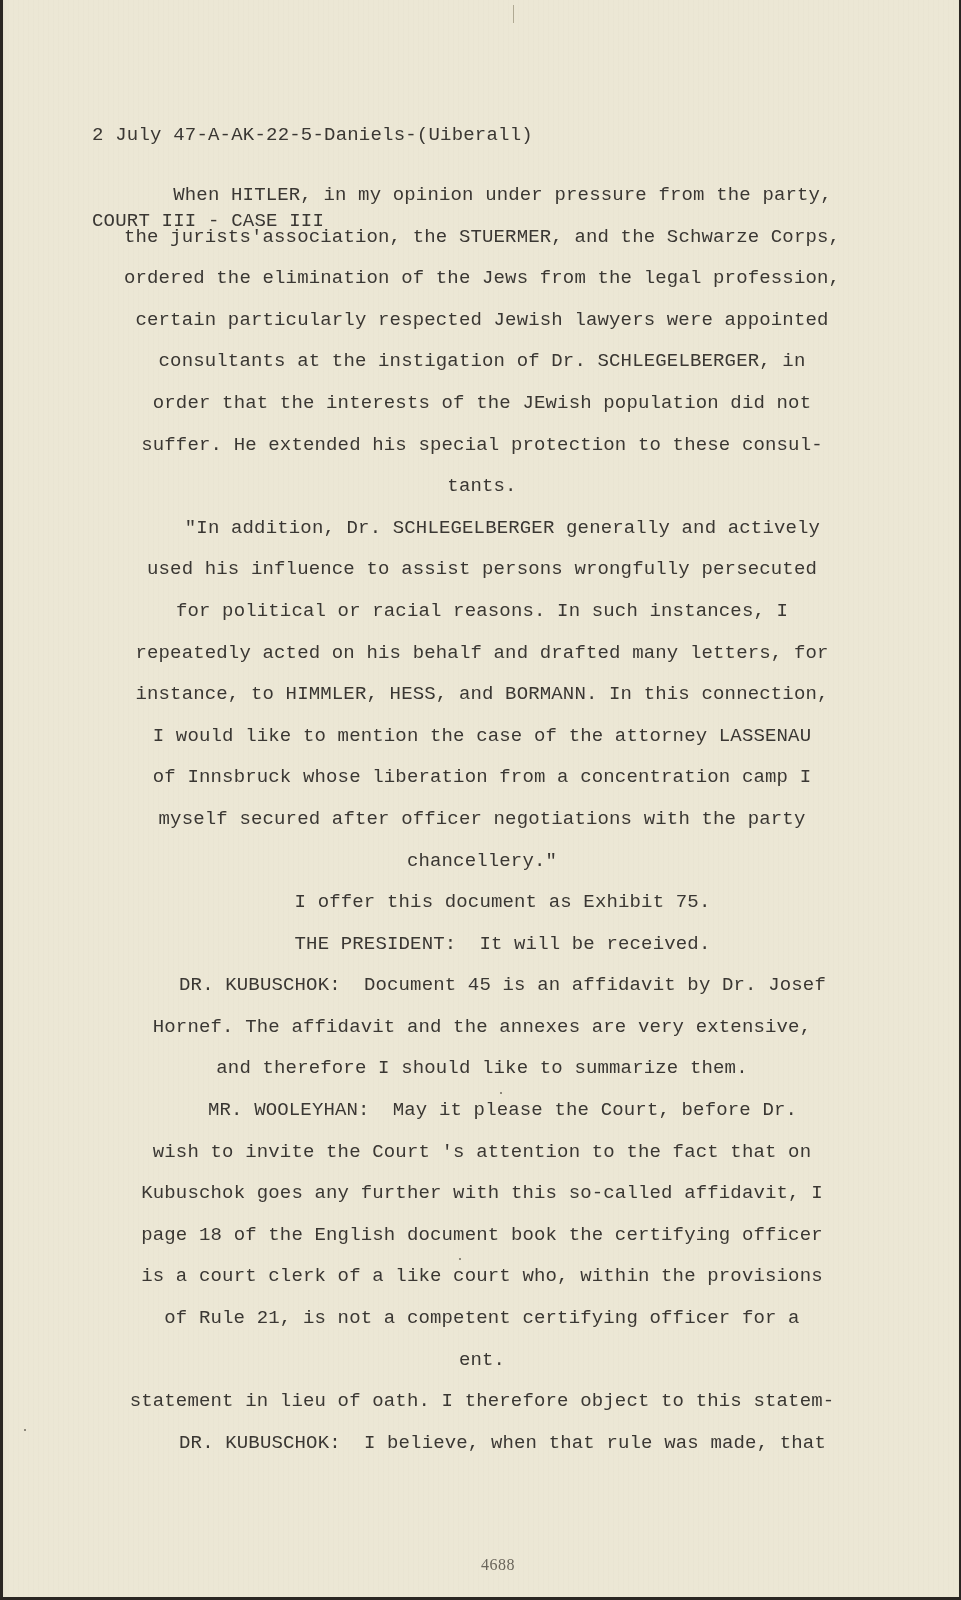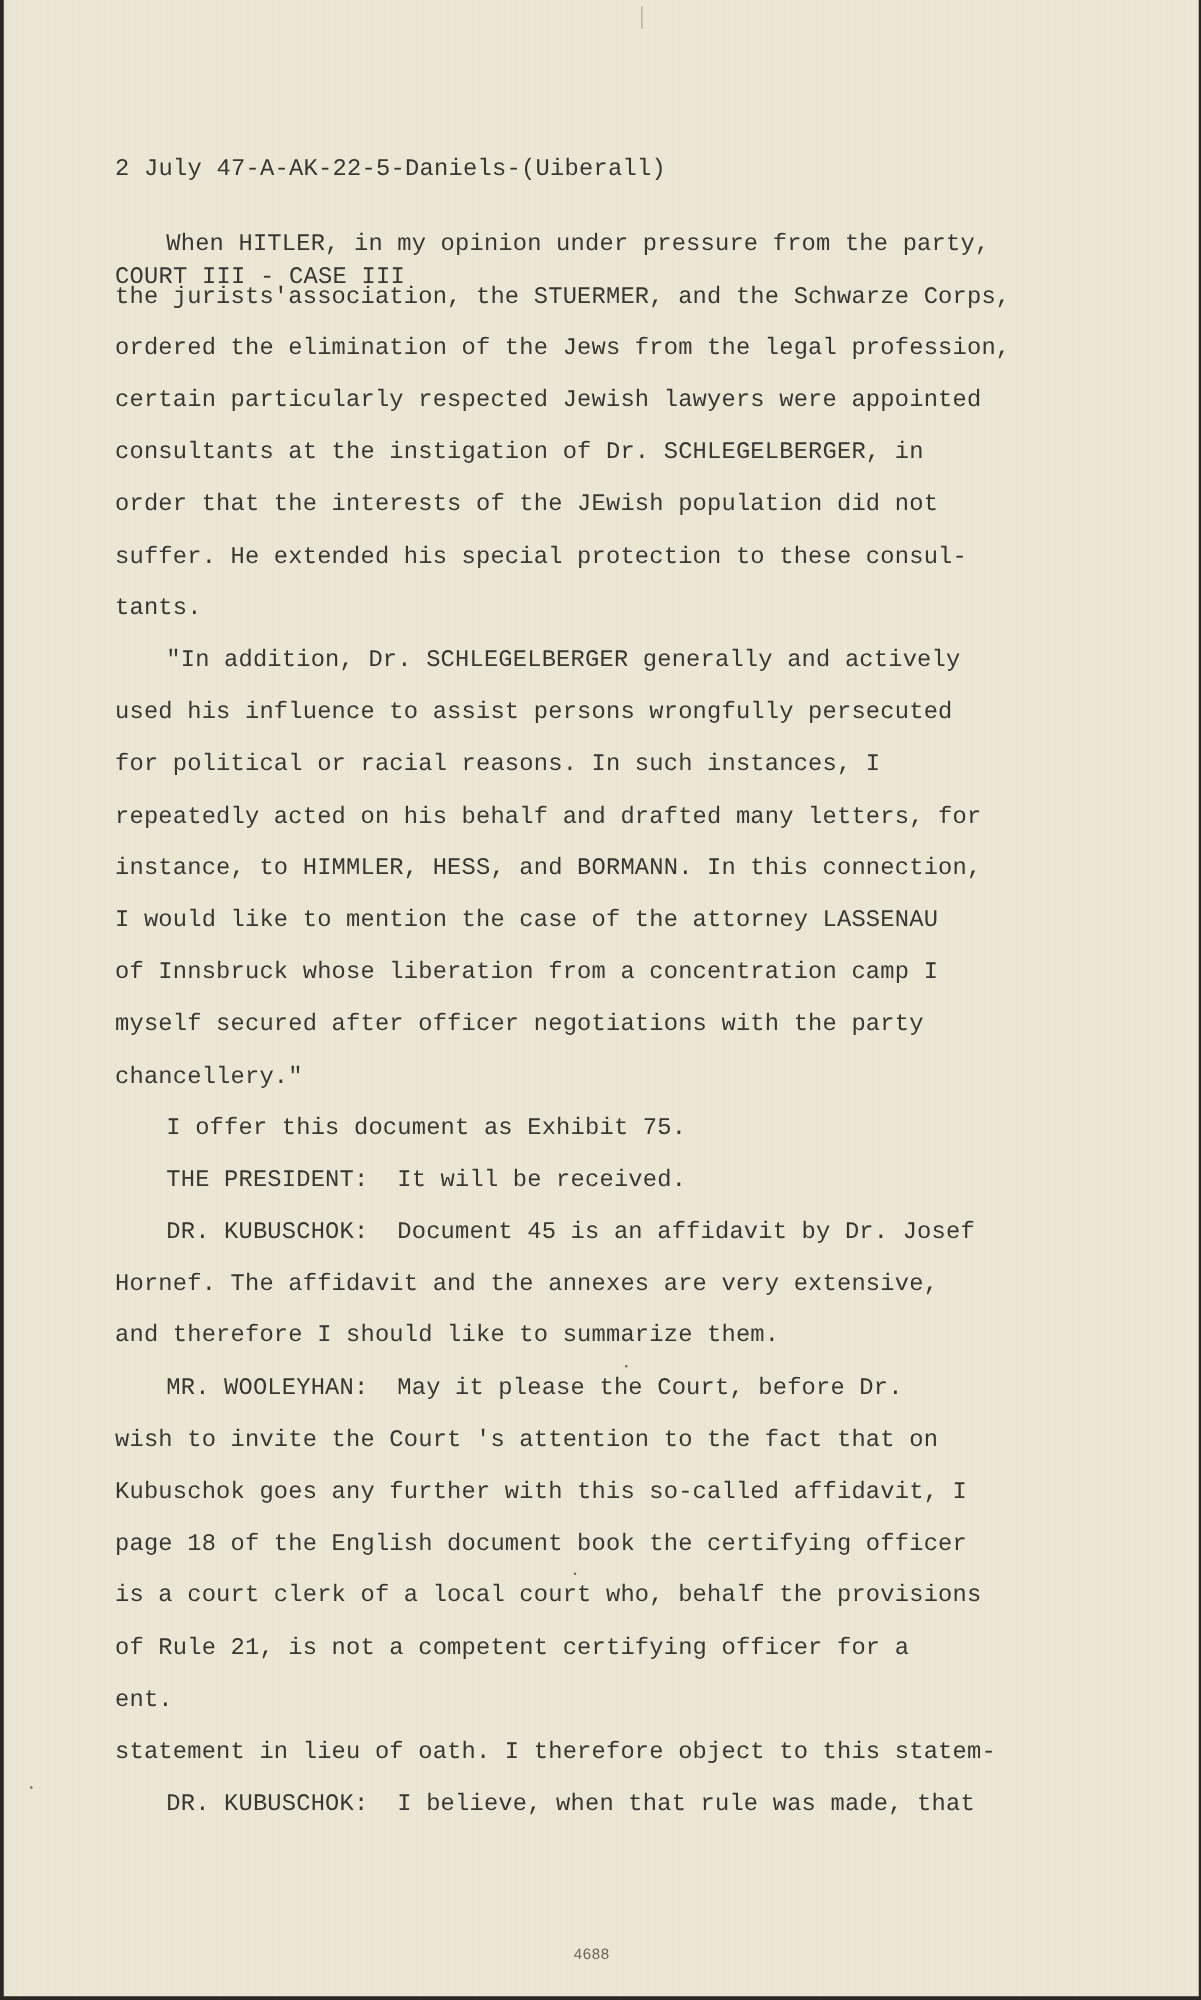--- a/index.html
+++ b/index.html
@@ -54,30 +54,31 @@
       top: 184px;
       width: 780px;
       font-size: 19px;
       letter-spacing: 0.15px;
     }
     .tline {
       display: block;
       height: 41.6px;
       line-height: 22px;
       white-space: pre;
+      text-align: center;
     }
     .tline.indent {
       padding-left: 41px;
     }
     .page-number {
       position: absolute;
-      left: 456px;
+      left: 478px;
       top: 1556px;
-      font-family: Liberation Sans, sans-serif;
-      font-size: 12px;
+      font-family: Liberation Serif, serif;
+      font-size: 16px;
       color: #6a655b;
       letter-spacing: 0.5px;
     }
     .speck {
       position: absolute;
       width: 2px;
       height: 2px;
       border-radius: 1px;
       background: #6d675c;
     }
@@ -113,21 +114,21 @@
       <span class="tline">chancellery."</span>
       <span class="tline indent">I offer this document as Exhibit 75.</span>
       <span class="tline indent">THE PRESIDENT:  It will be received.</span>
       <span class="tline indent">DR. KUBUSCHOK:  Document 45 is an affidavit by Dr. Josef</span>
       <span class="tline">Hornef. The affidavit and the annexes are very extensive,</span>
       <span class="tline">and therefore I should like to summarize them.</span>
       <span class="tline indent">MR. WOOLEYHAN:  May it please the Court, before Dr.</span>
       <span class="tline">wish to invite the Court 's attention to the fact that on</span>
       <span class="tline">Kubuschok goes any further with this so-called affidavit, I</span>
       <span class="tline">page 18 of the English document book the certifying officer</span>
-      <span class="tline">is a court clerk of a local court who, behalf the provisions</span>
+      <span class="tline">is a court clerk of a like court who, within the provisions</span>
       <span class="tline">of Rule 21, is not a competent certifying officer for a</span>
       <span class="tline">ent.</span>
       <span class="tline">statement in lieu of oath. I therefore object to this statem-</span>
       <span class="tline indent">DR. KUBUSCHOK:  I believe, when that rule was made, that</span>
     </div>
 
   <div class="page-number">4688</div>
 
   <div class="speck" style="left:497px;top:1092px;"></div>
   <div class="speck" style="left:456px;top:1258px;"></div>

